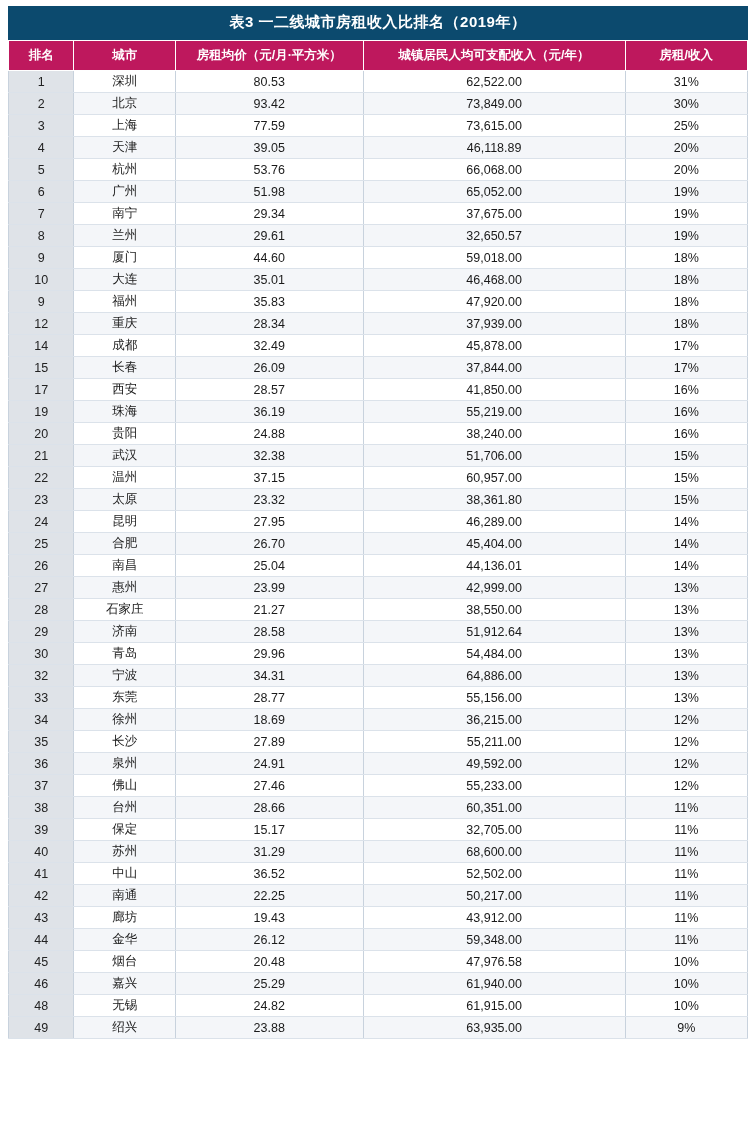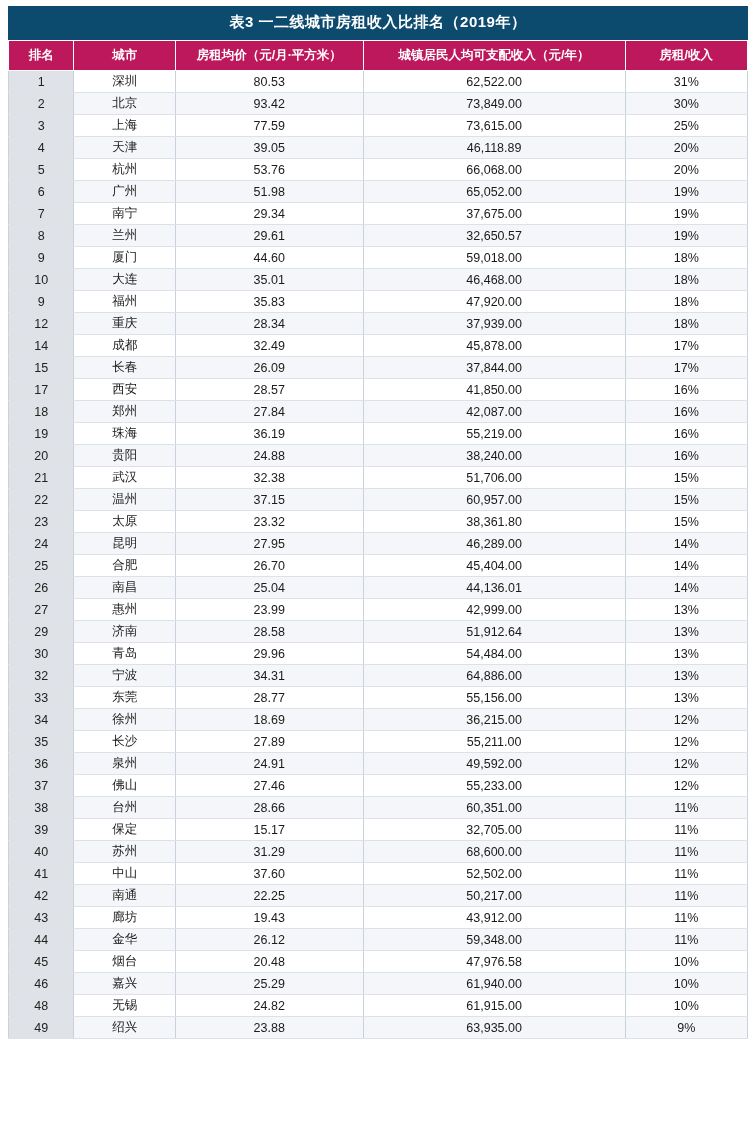--- a/index.html
+++ b/index.html
@@ -196,27 +196,20 @@
           <td class="num">17%</td>
         </tr>
         <tr>
           <td>17</td>
           <td>西安</td>
           <td class="num">28.57</td>
           <td class="num">41,850.00</td>
           <td class="num">16%</td>
         </tr>
         <tr>
-          <td>18</td>
-          <td>郑州</td>
-          <td class="num">27.84</td>
-          <td class="num">42,087.00</td>
-          <td class="num">16%</td>
-        </tr>
-        <tr>
           <td>19</td>
           <td>珠海</td>
           <td class="num">36.19</td>
           <td class="num">55,219.00</td>
           <td class="num">16%</td>
         </tr>
         <tr>
           <td>20</td>
           <td>贵阳</td>
           <td class="num">24.88</td>
@@ -266,20 +259,27 @@
           <td class="num">14%</td>
         </tr>
         <tr>
           <td>27</td>
           <td>惠州</td>
           <td class="num">23.99</td>
           <td class="num">42,999.00</td>
           <td class="num">13%</td>
         </tr>
         <tr>
+          <td>28</td>
+          <td>石家庄</td>
+          <td class="num">21.27</td>
+          <td class="num">38,550.00</td>
+          <td class="num">13%</td>
+        </tr>
+        <tr>
           <td>29</td>
           <td>济南</td>
           <td class="num">28.58</td>
           <td class="num">51,912.64</td>
           <td class="num">13%</td>
         </tr>
         <tr>
           <td>30</td>
           <td>青岛</td>
           <td class="num">29.96</td>
@@ -345,21 +345,21 @@
         <tr>
           <td>40</td>
           <td>苏州</td>
           <td class="num">31.29</td>
           <td class="num">68,600.00</td>
           <td class="num">11%</td>
         </tr>
         <tr>
           <td>41</td>
           <td>中山</td>
-          <td class="num">37.60</td>
+          <td class="num">36.52</td>
           <td class="num">52,502.00</td>
           <td class="num">11%</td>
         </tr>
         <tr>
           <td>42</td>
           <td>南通</td>
           <td class="num">22.25</td>
           <td class="num">50,217.00</td>
           <td class="num">11%</td>
         </tr>

